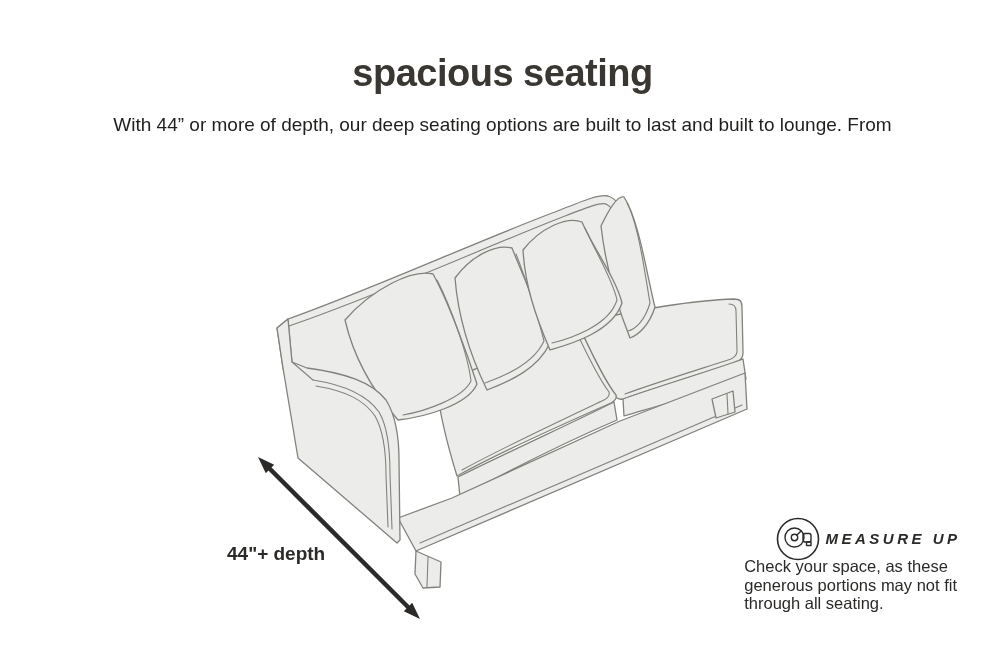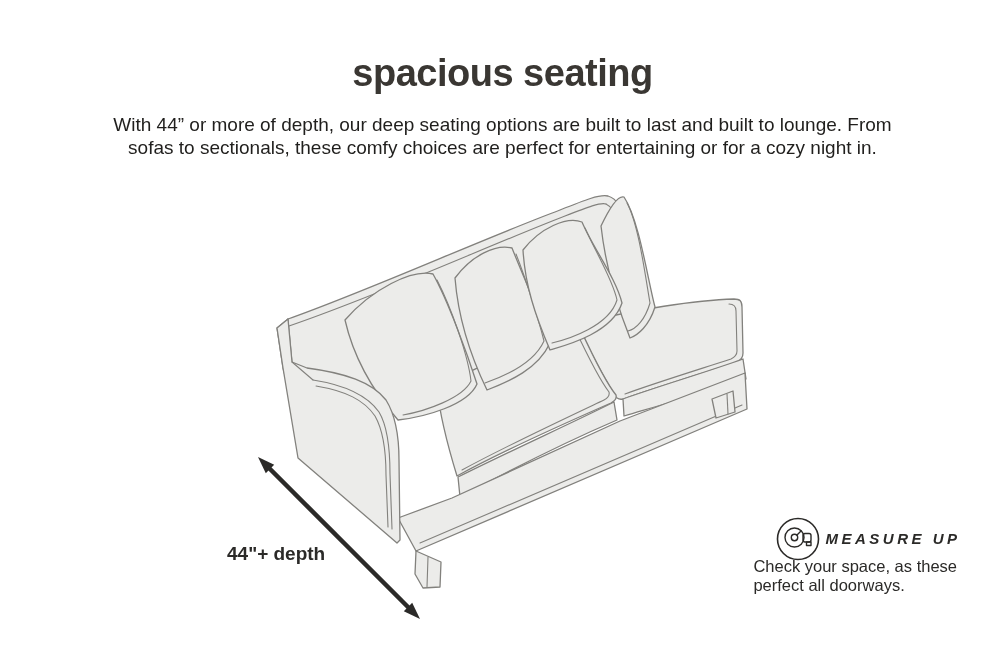--- a/index.html
+++ b/index.html
@@ -70,21 +70,20 @@
 </style>
 </head>
 <body>
 
 <div class="canvas">
 
   <div class="title">spacious seating</div>
 
   <div class="desc">
     <div>With 44” or more of depth, our deep seating options are built to last and built to lounge. From</div>
-    <div>sofas to sectionals, these comfy choices are perfect for entertaining or for a cozy night in.</div>
   </div>
 
   <svg class="diagram-svg" viewBox="0 0 560 470" aria-hidden="true">
 
     <g>
       <path class="sofa-face" d="M57,145 L68,136 C150,107 260,57 340,27 C365,17 380,11 388,13 C397,16 402,24 399,36 L429,105 L433,119 L340,158 L210,218 L80,248 L63,185 Z"></path>
       <path class="sofa-line" d="M69,143 C160,112 270,62 345,33 C368,24 381,19 386,21"></path>
       <path class="sofa-line" d="M386,21 C392,24 394,29 392,35"></path>
       <path class="sofa-line" d="M68,136 L72,179"></path>
     </g>
@@ -146,16 +145,17 @@
     <circle class="mi-thin" cx="19.5" cy="21.5" r="3.2"></circle>
     <line class="mi-thin" x1="22" y1="19" x2="26" y2="15"></line>
     <rect class="mi-thin" x="28" y="17.5" width="8" height="8.5" rx="2"></rect>
     <rect class="mi-thin" x="31.5" y="26" width="4.5" height="3.5"></rect>
   </svg>
 
   <div class="measure-heading">MEASURE UP</div>
 
   <div class="measure-text">
     <div>Check your space, as these</div>
-    <div>perfect all doorways.</div>
+    <div>generous portions may not fit</div>
+    <div>through all seating.</div>
   </div>
 
 </div>
 
 </body></html>

